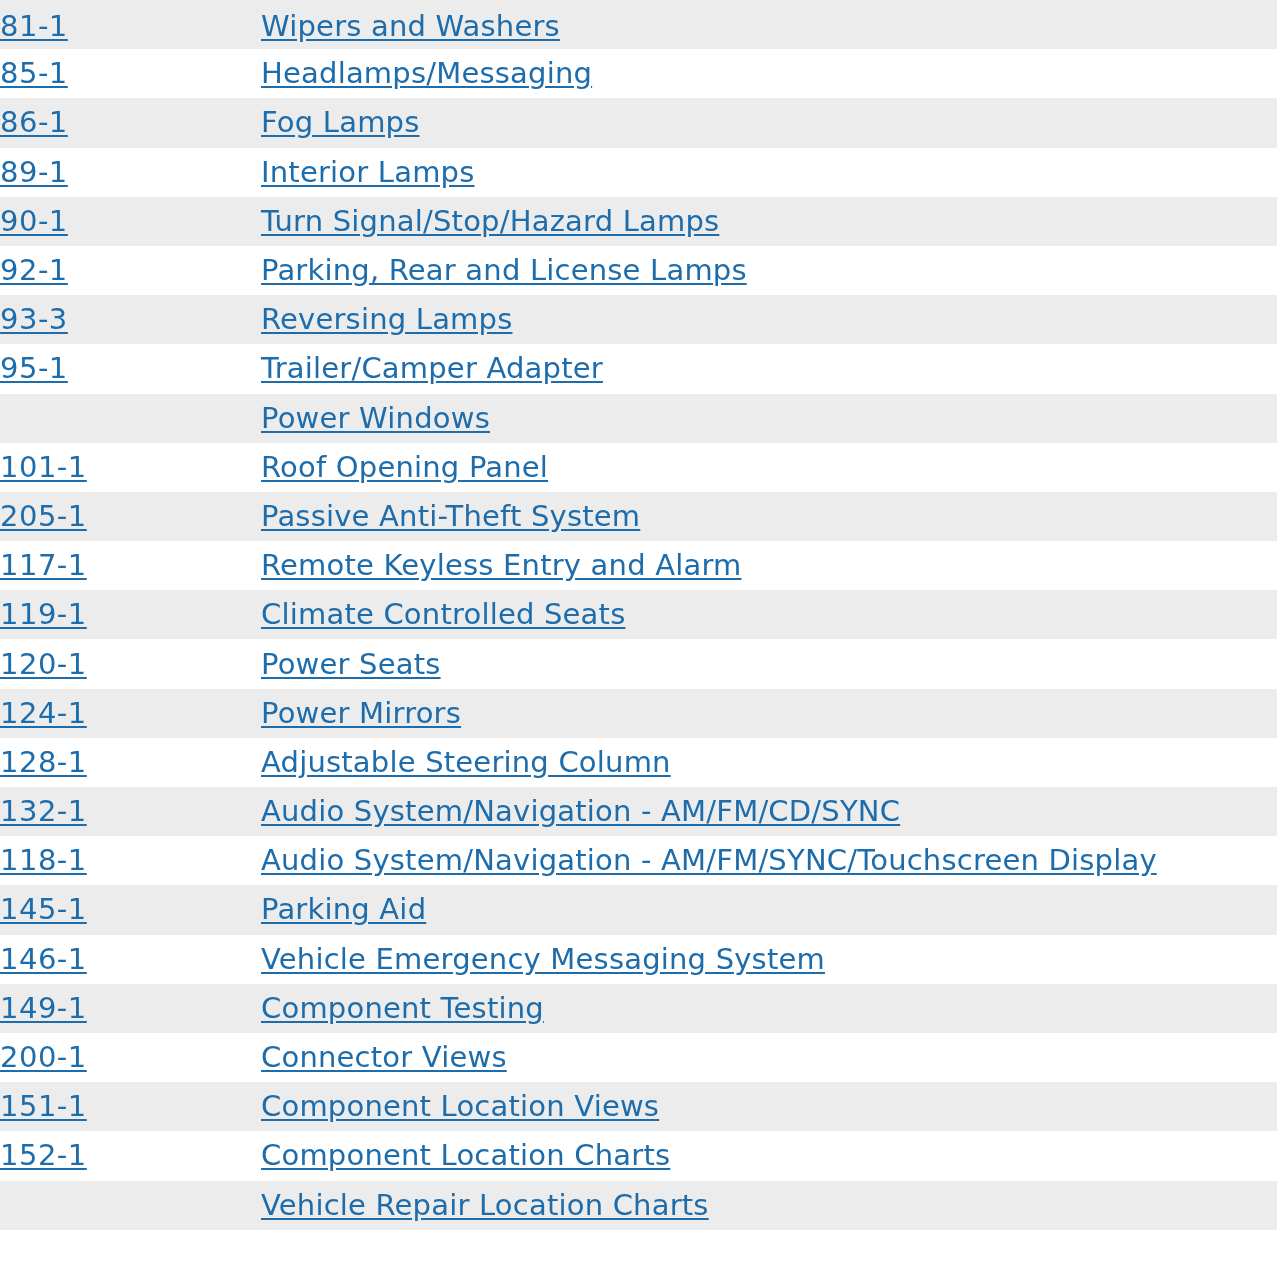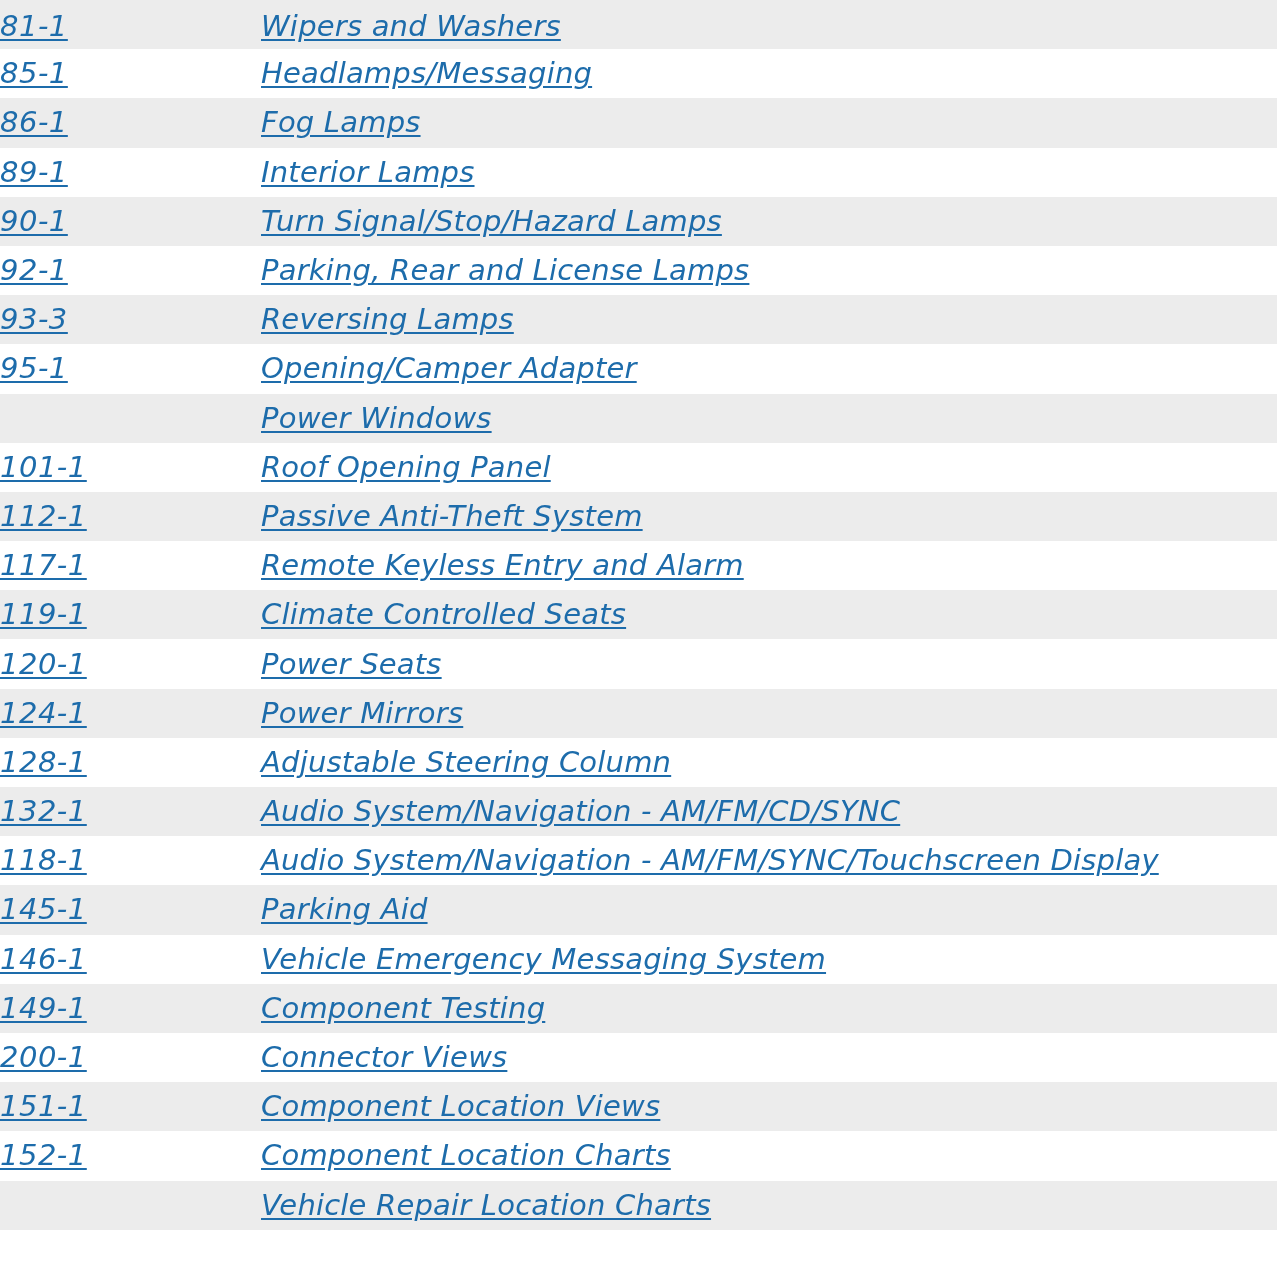--- a/index.html
+++ b/index.html
@@ -36,21 +36,20 @@
     white-space: nowrap;
   }
 
   
   #toc {
     position: absolute;
     left: 0;
     top: 0;
     width: 1277px;
     z-index: 2;
-    font-style: italic;
   }
   .toc-row {
     position: relative;
     height: 49.2px;
     width: 1277px;
     display: flex;
     align-items: center;
     box-sizing: border-box;
   }
   .toc-row.shade-a { background: #ececec; }
@@ -133,31 +132,31 @@
     <div class="toc-row shade-b">
       <span class="cell cell-page"><a class="toc-link page-no">92-1</a></span>
       <span class="cell cell-title"><a class="toc-link">Parking, Rear and License Lamps</a></span>
     </div>
     <div class="toc-row shade-a">
       <span class="cell cell-page"><a class="toc-link page-no">93-3</a></span>
       <span class="cell cell-title"><a class="toc-link">Reversing Lamps</a></span>
     </div>
     <div class="toc-row shade-b">
       <span class="cell cell-page"><a class="toc-link page-no">95-1</a></span>
-      <span class="cell cell-title"><a class="toc-link">Opening/Camper Adapter</a></span>
+      <span class="cell cell-title"><a class="toc-link">Trailer/Camper Adapter</a></span>
     </div>
     <div class="toc-row shade-a">
       <span class="cell cell-title"><a class="toc-link">Power Windows</a></span>
     </div>
     <div class="toc-row shade-b">
       <span class="cell cell-page"><a class="toc-link page-no">101-1</a></span>
       <span class="cell cell-title"><a class="toc-link">Roof Opening Panel</a></span>
     </div>
     <div class="toc-row shade-a">
-      <span class="cell cell-page"><a class="toc-link page-no">112-1</a></span>
+      <span class="cell cell-page"><a class="toc-link page-no">205-1</a></span>
       <span class="cell cell-title"><a class="toc-link">Passive Anti-Theft System</a></span>
     </div>
     <div class="toc-row shade-b">
       <span class="cell cell-page"><a class="toc-link page-no">117-1</a></span>
       <span class="cell cell-title"><a class="toc-link">Remote Keyless Entry and Alarm</a></span>
     </div>
     <div class="toc-row shade-a">
       <span class="cell cell-page"><a class="toc-link page-no">119-1</a></span>
       <span class="cell cell-title"><a class="toc-link">Climate Controlled Seats</a></span>
     </div>

